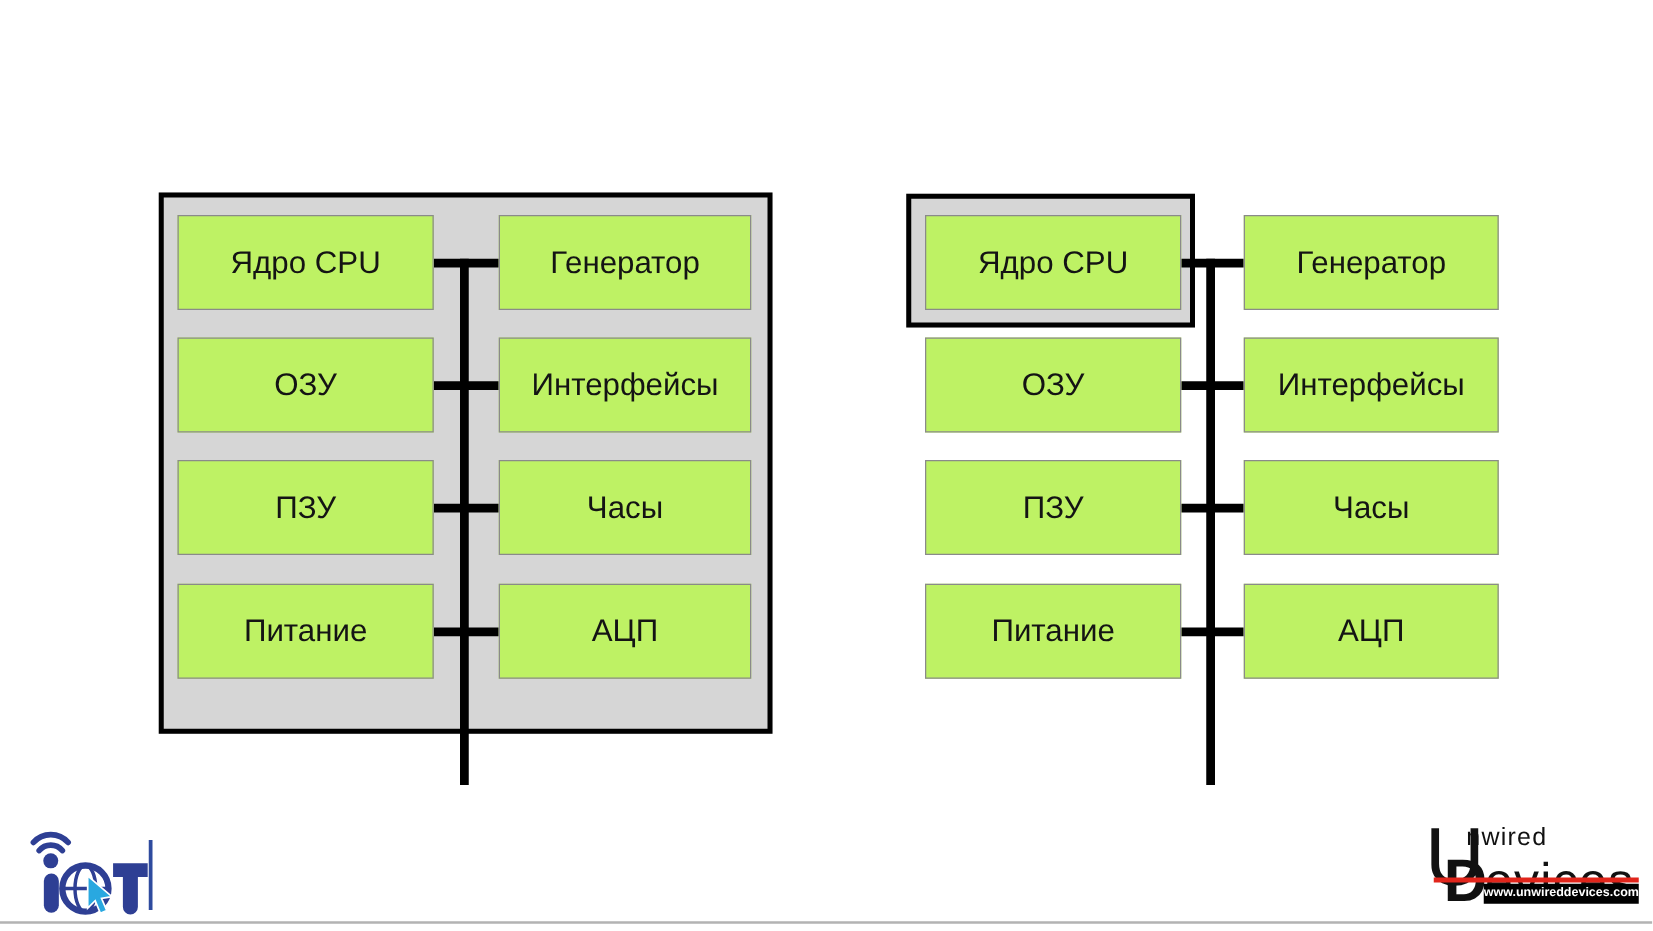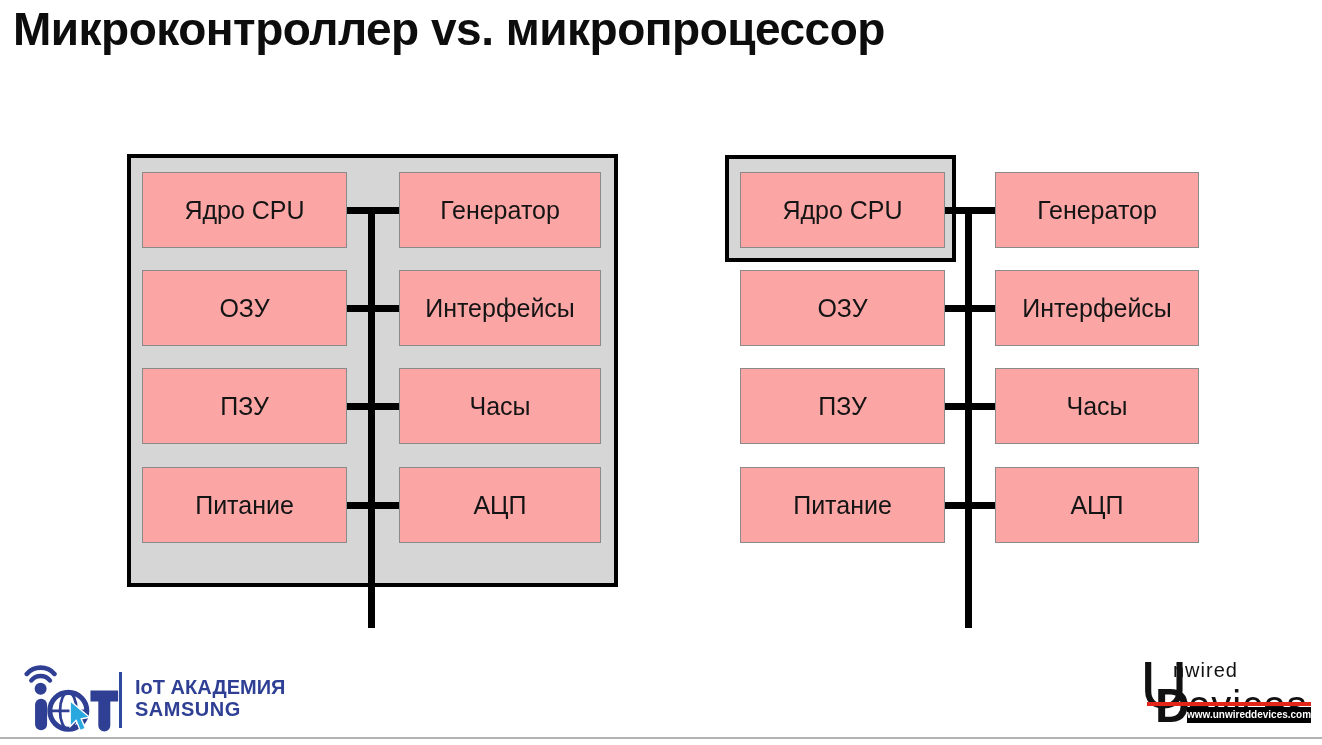--- a/index.html
+++ b/index.html
@@ -30,21 +30,21 @@
   .chip-outline {
     position: absolute;
     box-sizing: border-box;
     background: #d6d6d6;
     border: 4px solid #000000;
   }
   .block {
     position: absolute;
     box-sizing: border-box;
     height: 76px;
-    background: #fca5a5;
+    background: #bef264;
     border: 1.5px solid #8a8a8a;
     display: flex;
     align-items: center;
     justify-content: center;
     font-size: 25px;
     color: #141414;
     white-space: nowrap;
   }
   .bus-v {
     position: absolute;
@@ -160,21 +160,20 @@
     width: 100%;
     height: 2px;
     background: #b3b3b3;
   }
 </style>
 </head>
 <body>
 
 <div class="slide">
 
-  <h1 class="title">Микроконтроллер vs. микропроцессор</h1>
 
   <div class="chip-outline" style="left:127px; top:154px; width:491px; height:433px;"></div>
 
   <div class="bus-v" style="left:368px;"></div>
   <div class="connector" style="left:347px; top:207px; width:52px;"></div>
   <div class="connector" style="left:347px; top:305px; width:52px;"></div>
   <div class="connector" style="left:347px; top:403px; width:52px;"></div>
   <div class="connector" style="left:347px; top:502px; width:52px;"></div>
 
   <div class="block" style="left:142px; top:172px; width:205px;">Ядро CPU</div>
@@ -213,24 +212,20 @@
       </g>
       <circle cx="18" cy="31" r="6.5" fill="#2e3f94"></circle>
       <rect x="12" y="42" width="13" height="34" rx="6.5" fill="#2e3f94"></rect>
       <circle cx="48" cy="55" r="20" fill="none" stroke="#2e3f94" stroke-width="5.5"></circle>
       <ellipse cx="48" cy="55" rx="9" ry="20" fill="none" stroke="#2e3f94" stroke-width="3"></ellipse>
       <line x1="28" y1="55" x2="68" y2="55" stroke="#2e3f94" stroke-width="3"></line>
       <path d="M 72,33 h 30 v 12 h -8.5 v 26 a 6.5,6.5 0 0 1 -13,0 v -26 h -8.5 z" fill="#2e3f94"></path>
       <path d="M 50,44 L 50,72 L 56.5,65.5 L 61,76.5 L 66.5,74 L 62,63.5 L 71,62 Z" fill="#29a8e0" stroke="#ffffff" stroke-width="1.5"></path>
     </svg>
     <div class="samsung-sep"></div>
-    <div class="samsung-text">
-      <div class="l1">IoT АКАДЕМИЯ</div>
-      <div class="l2">SAMSUNG</div>
-    </div>
   </div>
 
   <div class="unwired-logo">
     <span class="initial-u">U</span>
     <span class="rest1">nwired</span>
     <span class="initial-d">D</span>
     <span class="rest2">evices</span>
     <div class="red-line"></div>
     <div class="url-bar">www.unwireddevices.com</div>
   </div>

